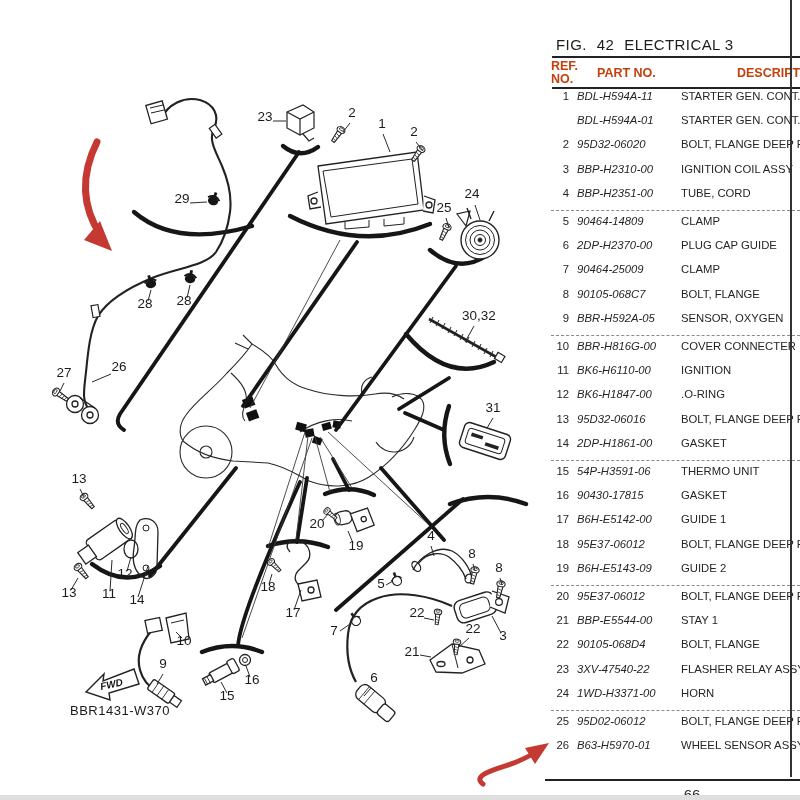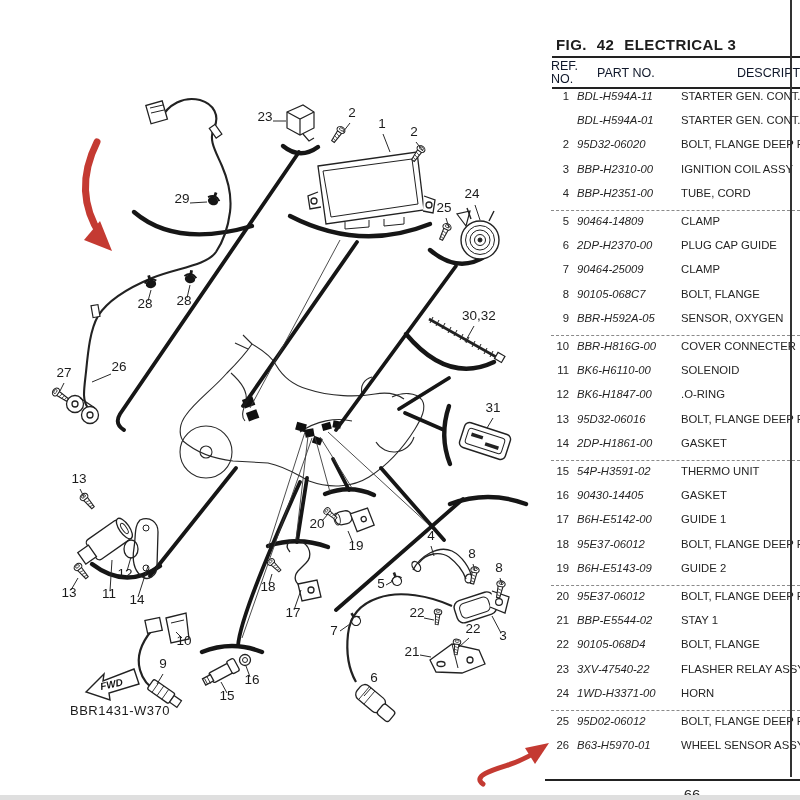--- a/index.html
+++ b/index.html
@@ -3,23 +3,23 @@
 <meta charset="utf-8">
 <style>
   html,body{margin:0;padding:0;}
   body{
     width:800px;height:800px;position:relative;overflow:hidden;
     background:#ffffff;font-family:"Liberation Sans",sans-serif;color:#2b2b2b;
   }
   #diagram-svg{position:absolute;left:0;top:0;z-index:1;}
   #table-layer{position:absolute;left:0;top:0;width:800px;height:800px;z-index:2;}
   .abs{position:absolute;}
-  .fig-title{font-size:15px;font-weight:bold;letter-spacing:.4px;white-space:nowrap;color:#1d1d1d;}
+  .fig-title{font-size:15px;font-weight:normal;letter-spacing:.4px;white-space:nowrap;color:#1d1d1d;}
   .fig-title span{margin-right:10px;}
-  .col-head{font-size:12.5px;font-weight:normal;color:#0f172a;white-space:nowrap;line-height:13px;}
+  .col-head{font-size:12.5px;font-weight:bold;color:#c2410c;white-space:nowrap;line-height:13px;}
   .hline{background:#222;}
   .vline{background:#333;}
   .divider{border-top:1.4px dashed #8a8a8a;height:0;}
   .trow{position:absolute;height:14px;font-size:11.3px;color:#252525;}
   .trow .ref{position:absolute;left:545px;width:24px;text-align:right;}
   .trow .part{position:absolute;left:577px;white-space:nowrap;font-style:italic;}
   .trow .desc{position:absolute;left:681px;white-space:nowrap;}
   .pageno{font-size:15px;color:#2a2a2a;}
   .bottom-strip{position:absolute;left:0;top:795px;width:800px;height:5px;background:#dfdfdf;z-index:3;}
   svg text.callout{font-size:13.5px;fill:#1b1b1b;font-family:"Liberation Sans",sans-serif;}
@@ -425,46 +425,46 @@
       </div>
       <div class="abs divider" style="left: 551px; width: 249px; top: 335px;"></div>
       <div class="trow" style="top: 340px;">
         <span class="ref">10</span>
         <span class="part">BBR-H816G-00</span>
         <span class="desc">COVER CONNECTER</span>
       </div>
       <div class="trow" style="top: 364.2px;">
         <span class="ref">11</span>
         <span class="part">BK6-H6110-00</span>
-        <span class="desc">SOLENOID</span>
+        <span class="desc">IGNITION</span>
       </div>
       <div class="trow" style="top: 388.4px;">
         <span class="ref">12</span>
         <span class="part">BK6-H1847-00</span>
         <span class="desc">.O-RING</span>
       </div>
       <div class="trow" style="top: 412.6px;">
         <span class="ref">13</span>
         <span class="part">95D32-06016</span>
         <span class="desc">BOLT, FLANGE DEEP R</span>
       </div>
       <div class="trow" style="top: 436.8px;">
         <span class="ref">14</span>
         <span class="part">2DP-H1861-00</span>
         <span class="desc">GASKET</span>
       </div>
       <div class="abs divider" style="left: 551px; width: 249px; top: 460px;"></div>
       <div class="trow" style="top: 465px;">
         <span class="ref">15</span>
-        <span class="part">54P-H3591-02</span>
+        <span class="part">54P-H3591-06</span>
         <span class="desc">THERMO UNIT</span>
       </div>
       <div class="trow" style="top: 489.2px;">
         <span class="ref">16</span>
-        <span class="part">90430-14405</span>
+        <span class="part">90430-17815</span>
         <span class="desc">GASKET</span>
       </div>
       <div class="trow" style="top: 513.4px;">
         <span class="ref">17</span>
         <span class="part">B6H-E5142-00</span>
         <span class="desc">GUIDE 1</span>
       </div>
       <div class="trow" style="top: 537.6px;">
         <span class="ref">18</span>
         <span class="part">95E37-06012</span>
@@ -476,21 +476,21 @@
         <span class="desc">GUIDE 2</span>
       </div>
       <div class="abs divider" style="left: 551px; width: 249px; top: 585px;"></div>
       <div class="trow" style="top: 590px;">
         <span class="ref">20</span>
         <span class="part">95E37-06012</span>
         <span class="desc">BOLT, FLANGE DEEP R</span>
       </div>
       <div class="trow" style="top: 614.2px;">
         <span class="ref">21</span>
-        <span class="part">BBP-E5544-02</span>
+        <span class="part">BBP-E5544-00</span>
         <span class="desc">STAY 1</span>
       </div>
       <div class="trow" style="top: 638.4px;">
         <span class="ref">22</span>
         <span class="part">90105-068D4</span>
         <span class="desc">BOLT, FLANGE</span>
       </div>
       <div class="trow" style="top: 662.6px;">
         <span class="ref">23</span>
         <span class="part">3XV-47540-22</span>

